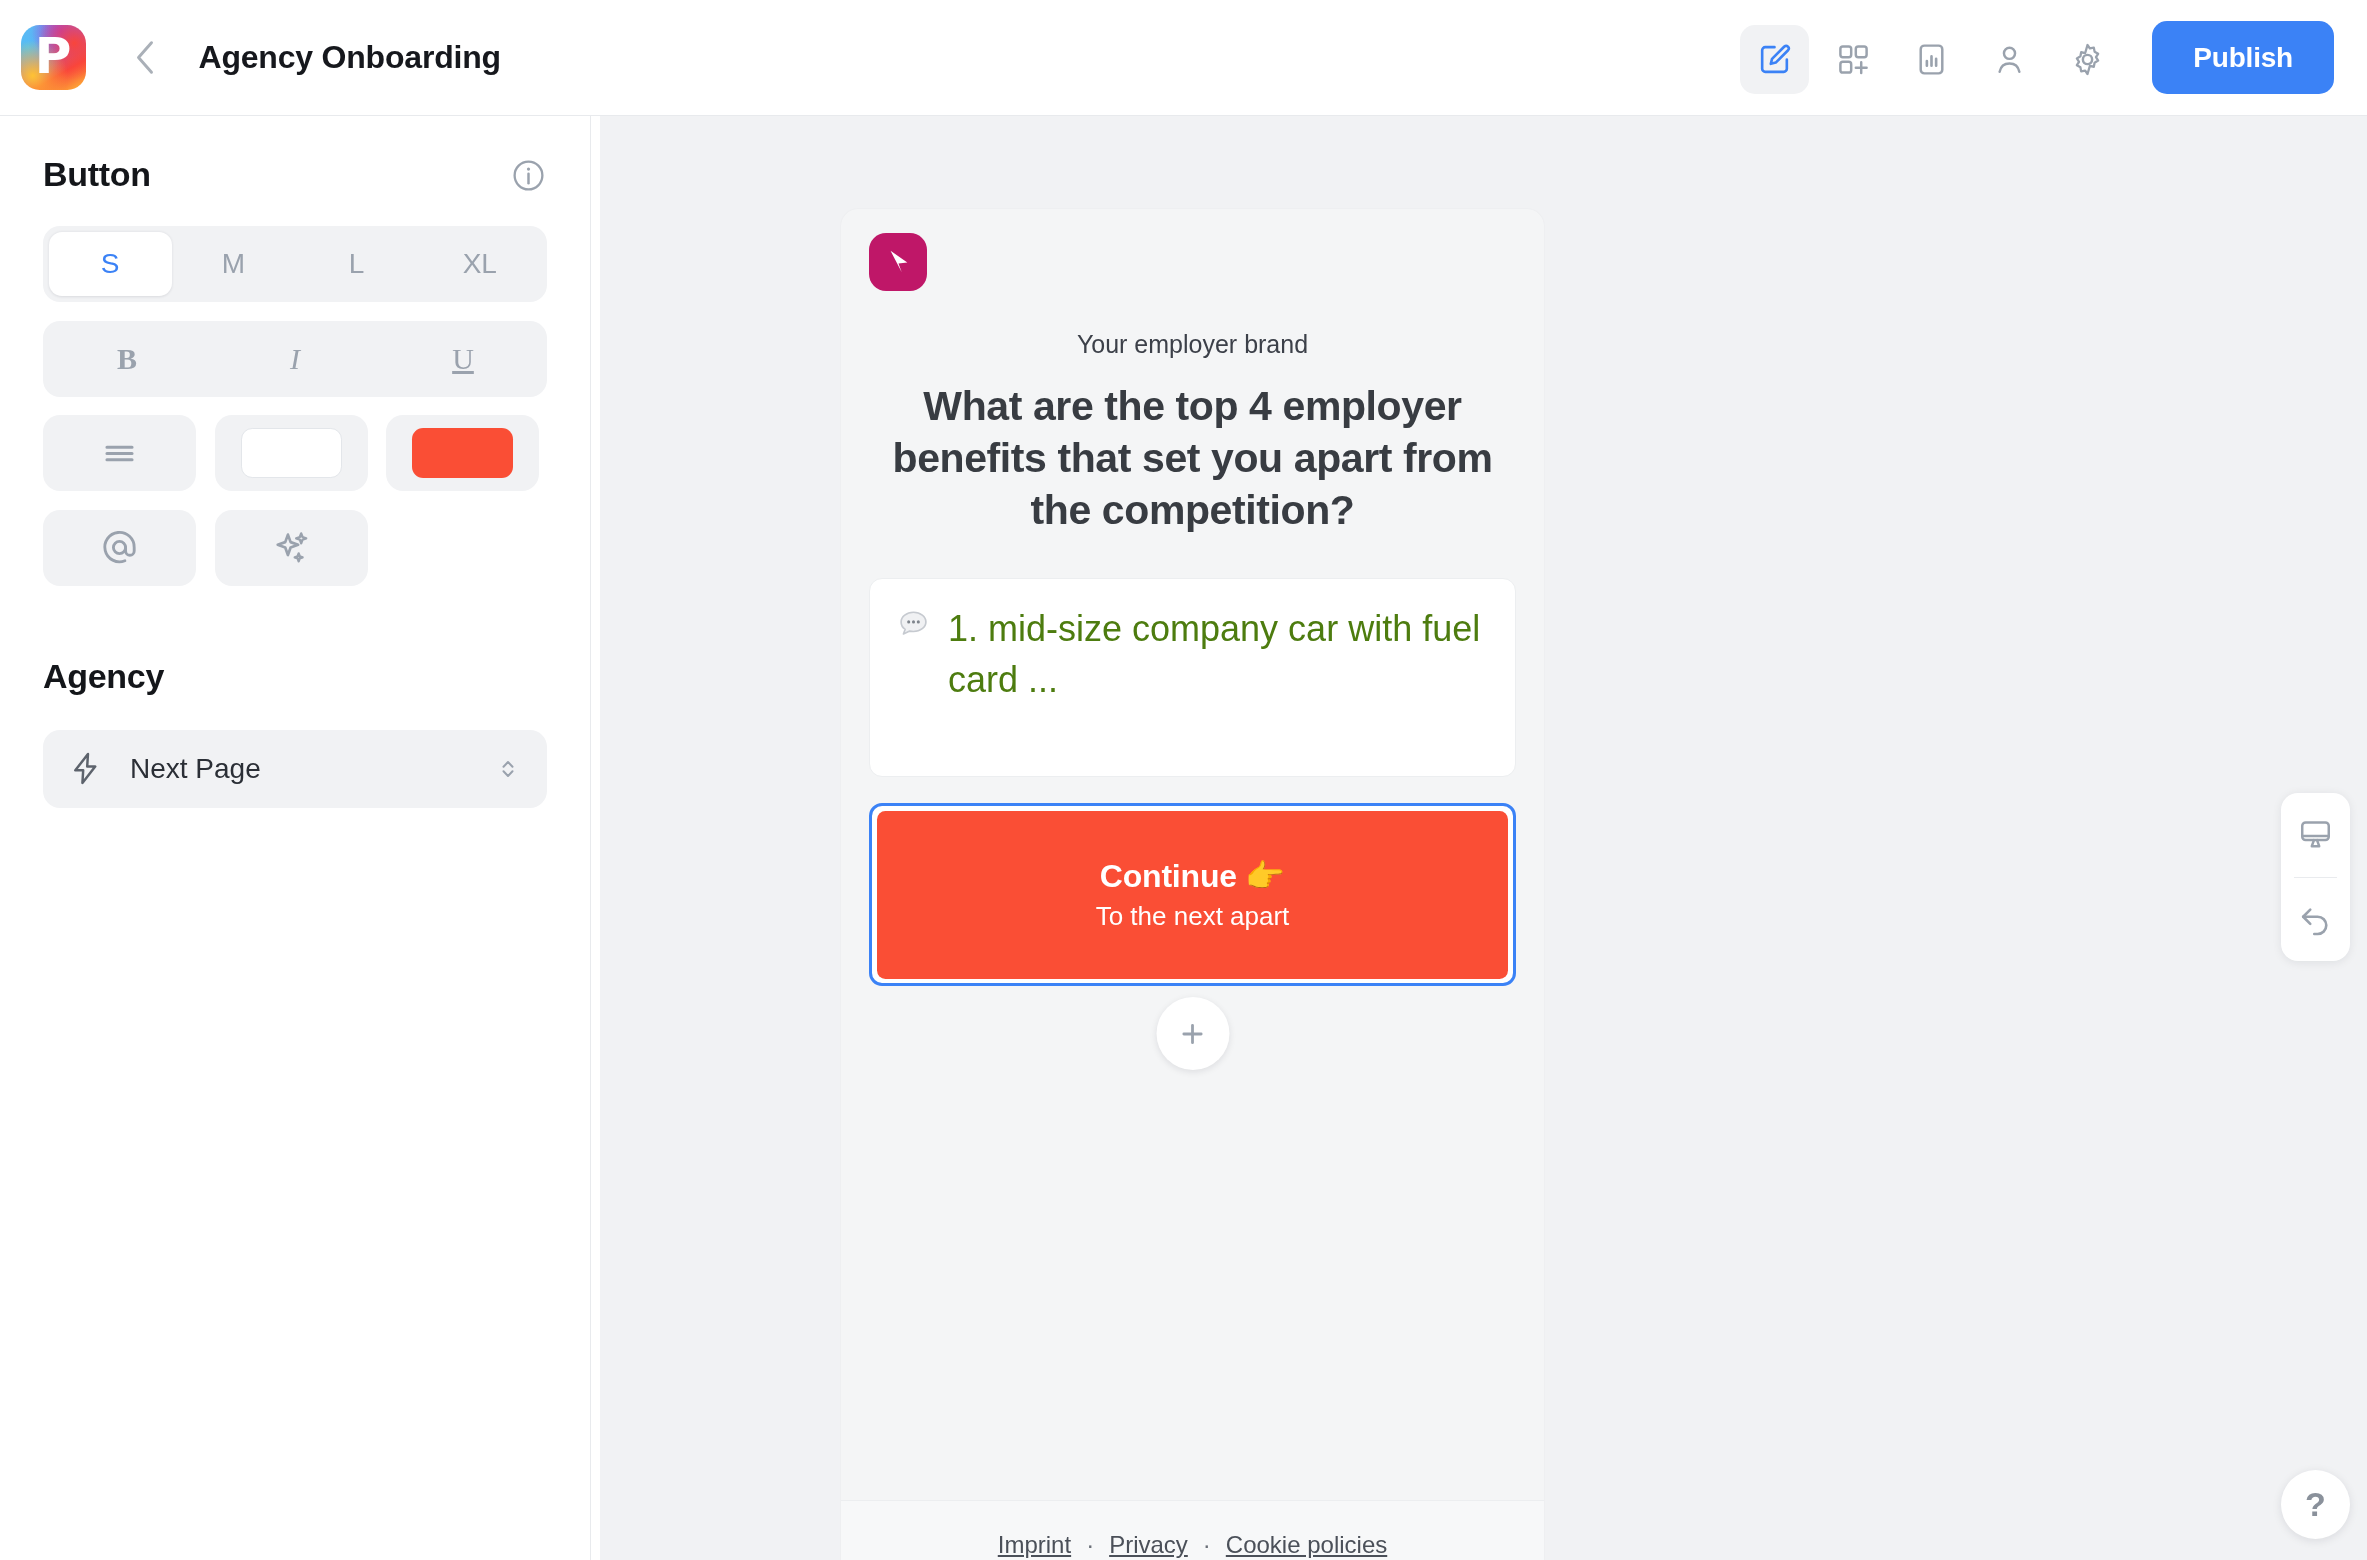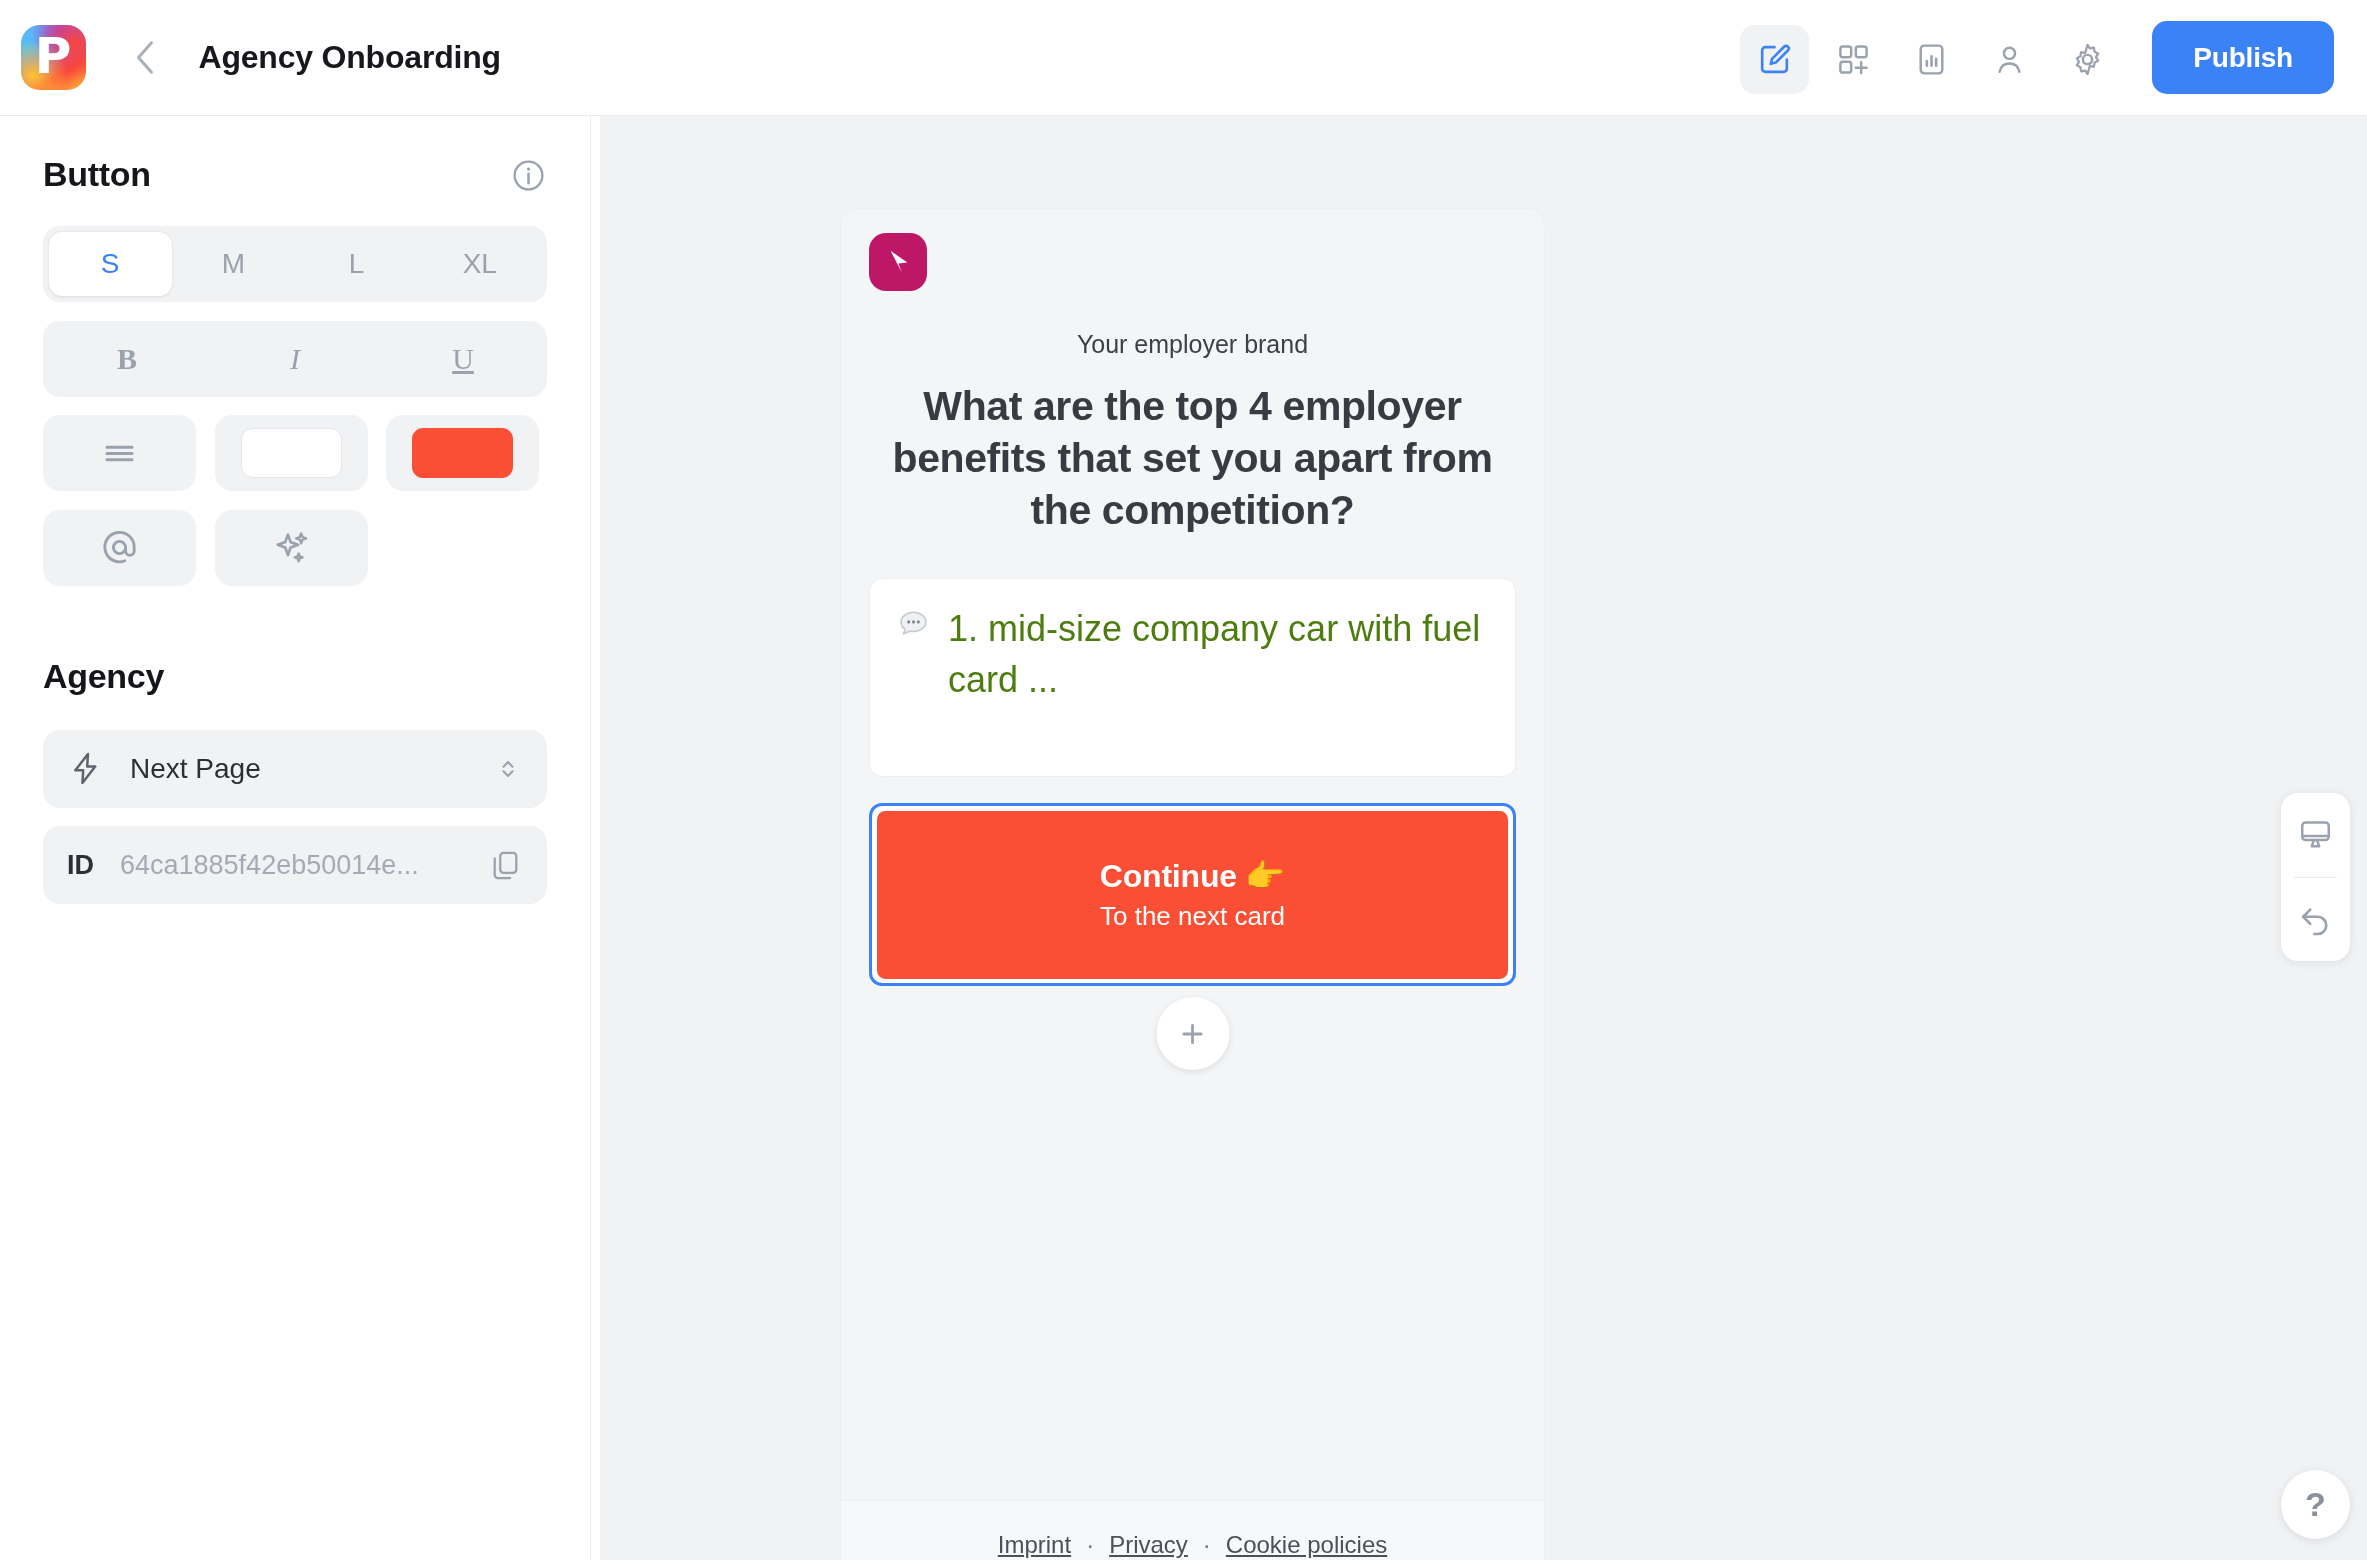--- a/index.html
+++ b/index.html
@@ -314,28 +314,20 @@
   <div class="select-row">
     <svg width="37" height="37" viewBox="0 0 24 24">
       <path d="M13.6 2.6L5.4 13.2h5.1L10 21.4l8.3-10.7h-5.2z" fill="none" stroke="#5d636c" stroke-width="1.6" stroke-linejoin="round"></path>
     </svg>
     <span class="select-label">Next Page</span>
     <svg class="select-caret" width="30" height="30" viewBox="0 0 24 24">
       <path d="M8.4 10.2L12 6.4l3.6 3.8M8.4 13.8L12 17.6l3.6-3.8" fill="none" stroke="#9aa2ad" stroke-width="1.6" stroke-linecap="round" stroke-linejoin="round"></path>
     </svg>
   </div>
 
-  <div class="id-row">
-    <span class="id-key">ID</span>
-    <span class="id-val">64ca1885f42eb50014e...</span>
-    <svg class="copy-icon" width="35" height="35" viewBox="0 0 24 24">
-      <rect x="8.4" y="3.4" width="11" height="13.6" rx="2.2" fill="none" stroke="#9aa2ad" stroke-width="1.55"></rect>
-      <path d="M15.2 20.6H6.8a2.2 2.2 0 0 1-2.2-2.2V7.2" fill="none" stroke="#9aa2ad" stroke-width="1.55" stroke-linecap="round"></path>
-    </svg>
-  </div>
 </div>
 
 <div class="canvas">
 
   <div class="page-card">
     <div class="card-body">
 
       <div class="brand-logo">
         <svg width="28" height="30" viewBox="0 0 30 32">
           <path d="M7 4 L25 16.5 L15.5 17.5 L19 27 Z" fill="#ffffff"></path>
@@ -352,21 +344,21 @@
           <circle cx="8.7" cy="10.2" r="1.05" fill="#7f858d"></circle>
           <circle cx="12" cy="10.2" r="1.05" fill="#7f858d"></circle>
           <circle cx="15.3" cy="10.2" r="1.05" fill="#7f858d"></circle>
         </svg>
         <div class="ph-text">1. mid-size company car with fuel card ...</div>
       </div>
 
       <div class="cta-wrap">
         <div class="cta">
           <div class="cta-main">Continue 👉</div>
-          <div class="cta-sub">To the next card</div>
+          <div class="cta-sub">To the next apart</div>
         </div>
       </div>
 
       <div class="plus-fab">
         <svg width="32" height="32" viewBox="0 0 24 24">
           <path d="M12 5.5v13M5.5 12h13" stroke="#9aa2ad" stroke-width="2.1" stroke-linecap="round"></path>
         </svg>
       </div>
     </div>
 

